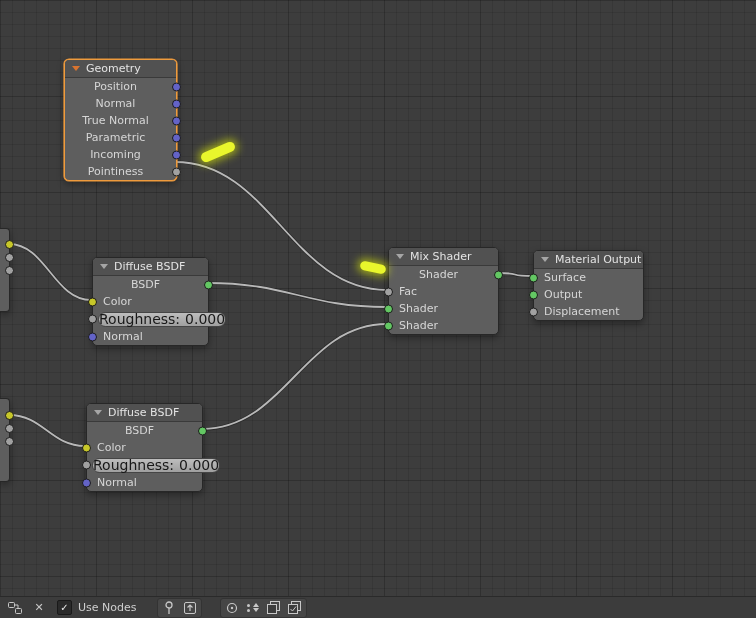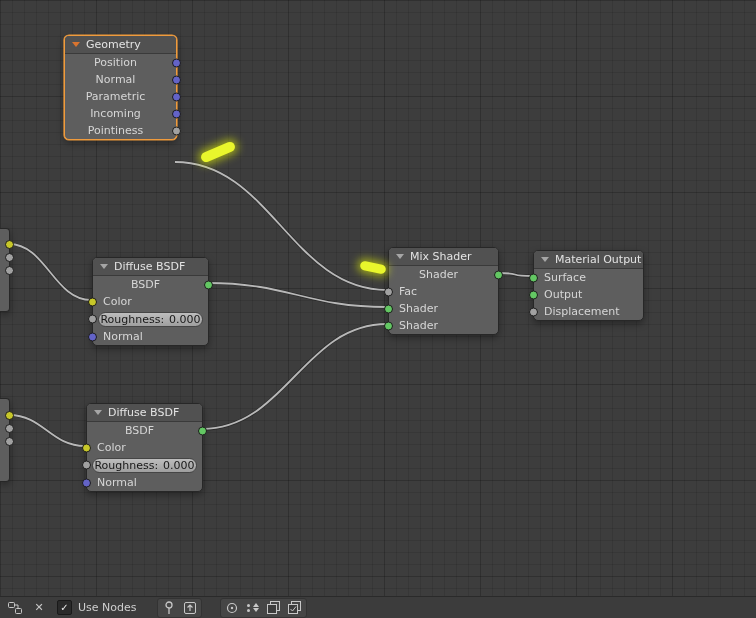--- a/index.html
+++ b/index.html
@@ -27,21 +27,21 @@
 
   
   .node{
     position:absolute;z-index:2;
     background:#5e5e5e;
     border:1px solid #272727;
     border-radius:5px;
     box-shadow:0 3px 7px rgba(0,0,0,0.35), inset 0 1px 0 rgba(255,255,255,0.05);
     font-size:11px;color:#d6d6d6;
   }
-  .node.selected{border-color:#ef9b3d;box-shadow:0 0 0 0.6px #ef9b3d,0 3px 7px rgba(0,0,0,0.35);}
+  .node.selected{border-color:#ef9b3d;box-shadow:0 0 0 0.6px #ef9b3d,0 3px 7px rgba(0,0,0,0.35);margin-top:24px;}
   .node-header{
     height:17px;background:#515151;border-bottom:1px solid rgba(0,0,0,0.28);
     border-radius:4px 4px 0 0;display:flex;align-items:center;gap:6px;
     padding:0 7px;color:#e3e3e3;white-space:nowrap;
   }
   .tri{width:0;height:0;border-left:4px solid transparent;border-right:4px solid transparent;
        border-top:5px solid #a6a6a6;flex:0 0 auto;}
   .tri.orange{border-top-color:#d9742f;}
   .row{position:relative;height:17px;display:flex;align-items:center;white-space:nowrap;}
   .row.output{justify-content:center;padding-right:10px;}
@@ -51,21 +51,21 @@
     position:absolute;width:9px;height:9px;border-radius:50%;
     border:1px solid #1c1c1c;top:50%;transform:translateY(-50%);
     box-sizing:border-box;z-index:3;
   }
   .socket.out{right:-5px;} .socket.in{left:-5px;}
   .s-vector{background:#6363c7;} .s-value{background:#a1a1a1;}
   .s-shader{background:#63c763;} .s-color{background:#c7c729;}
   .slider{
     flex:1;height:13px;margin:0 5px;border-radius:8px;
     background:linear-gradient(#bdbdbd,#9f9f9f);
-    border:1px solid #454545;color:#181818;font-size:11px;
+    border:1px solid #454545;color:#181818;font-size:14px;
     display:flex;align-items:center;justify-content:center;gap:5px;text-align:center;
   }
   
   .sliver{
     position:absolute;z-index:2;width:9px;background:#5e5e5e;
     border:1px solid #272727;border-left:none;border-radius:0 4px 4px 0;
     box-shadow:0 3px 7px rgba(0,0,0,0.35);
   }
   .sliver .socket{right:-5px;left:auto;transform:none;}
 
@@ -134,20 +134,24 @@
     </div>
     <div class="row output">
         <span>Position</span>
         <span class="socket out s-vector"></span>
       </div>
     <div class="row output">
         <span>Normal</span>
         <span class="socket out s-vector"></span>
       </div>
     <div class="row output">
+        <span>True Normal</span>
+        <span class="socket out s-vector"></span>
+      </div>
+    <div class="row output">
         <span>Parametric</span>
         <span class="socket out s-vector"></span>
       </div>
     <div class="row output">
         <span>Incoming</span>
         <span class="socket out s-vector"></span>
       </div>
     <div class="row output">
         <span>Pointiness</span>
         <span class="socket out s-value"></span>

